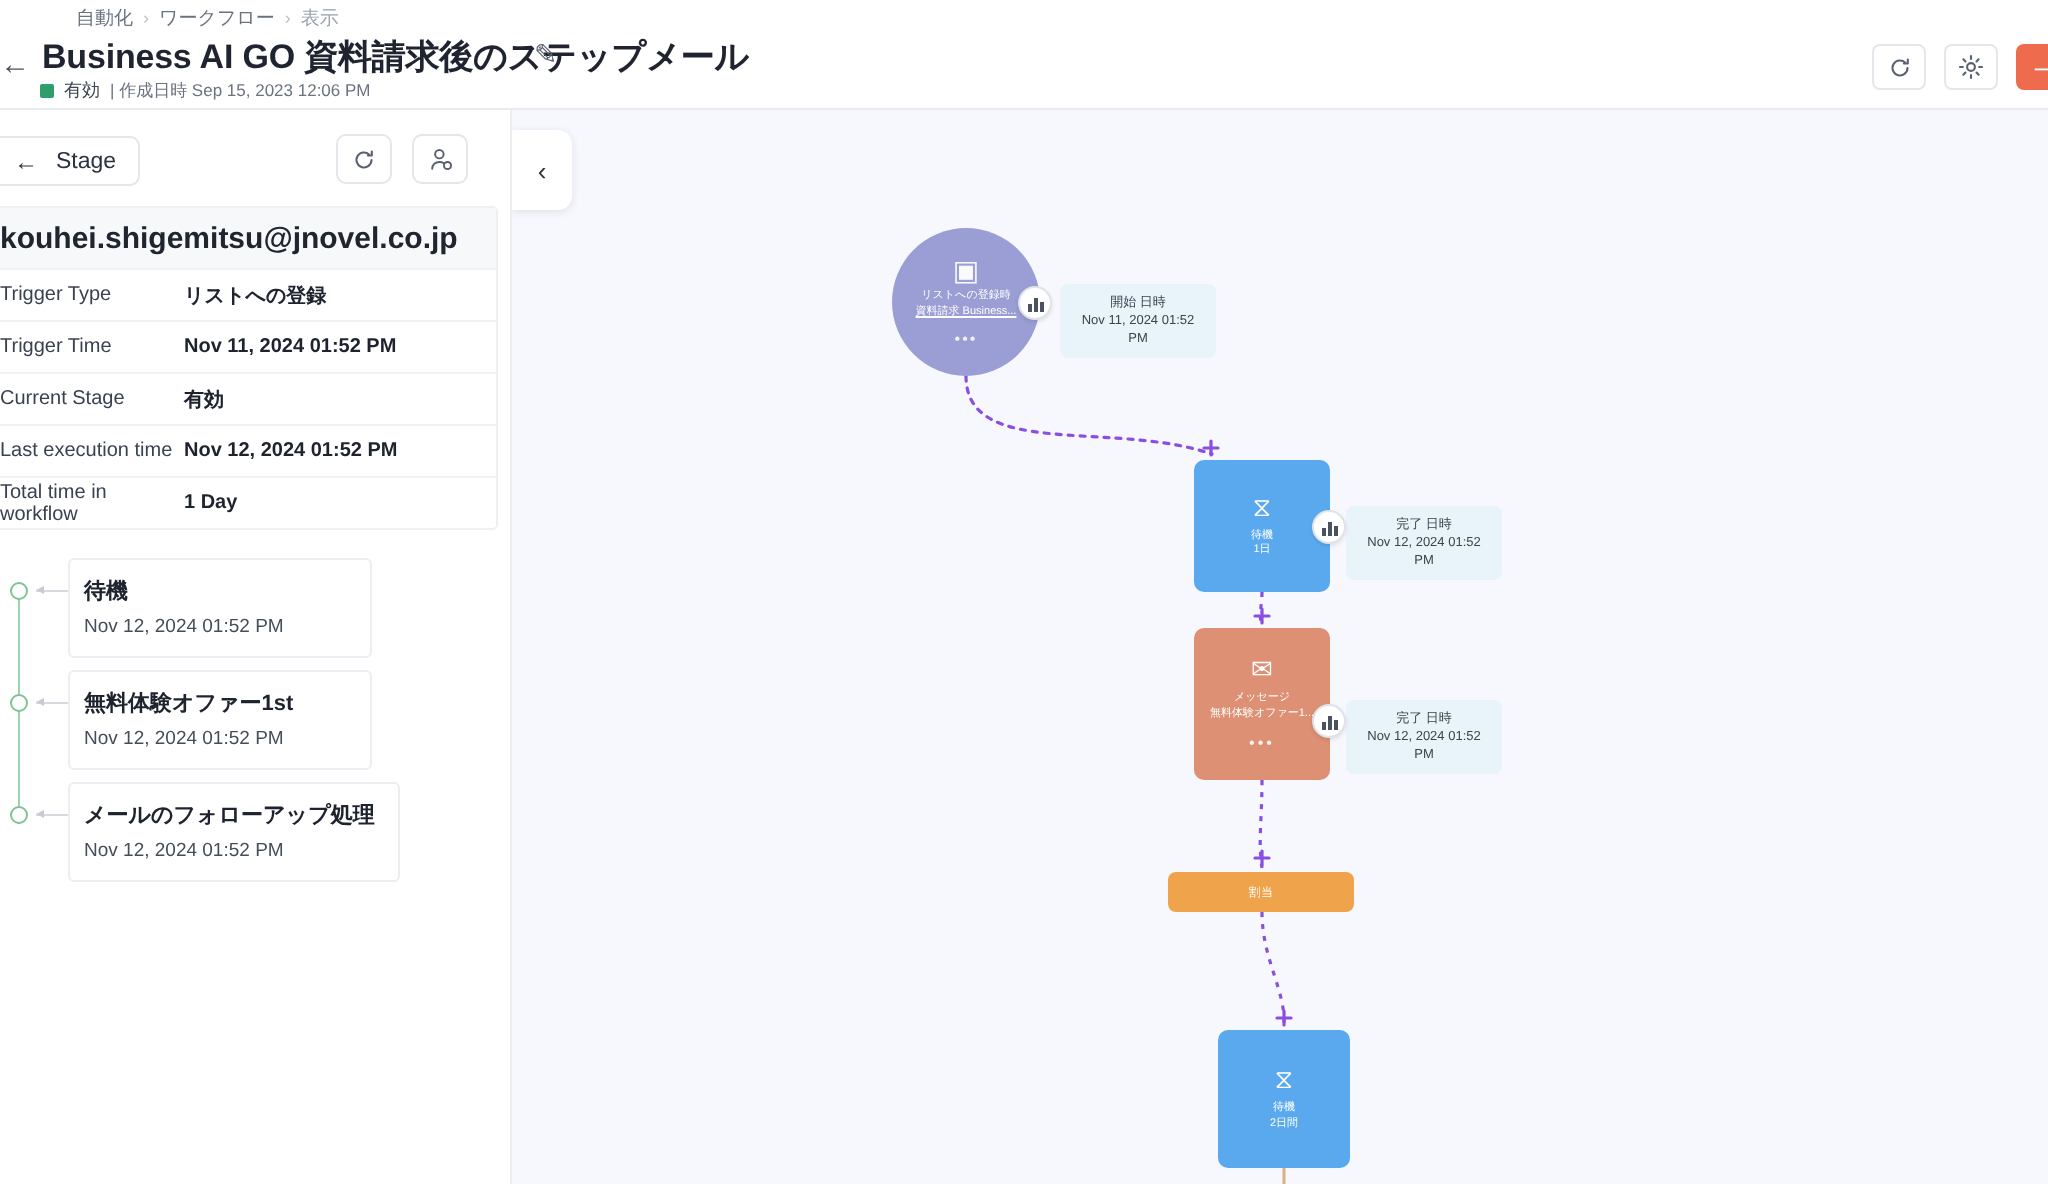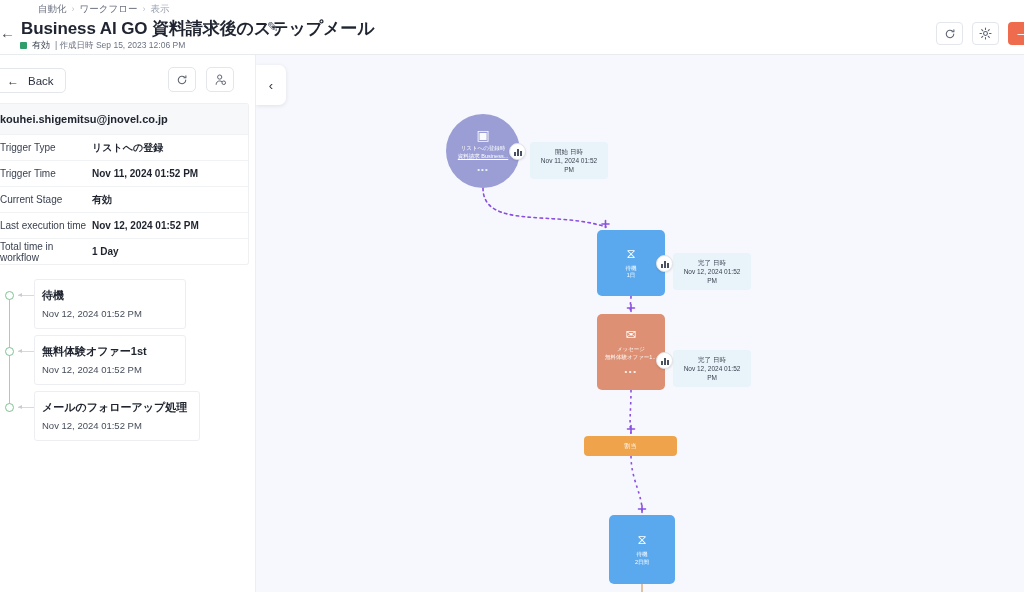--- a/index.html
+++ b/index.html
@@ -95,21 +95,21 @@
   }
 
   
   .details {
     position: absolute; left: 0; top: 48px; width: 249px;
     border: 1px solid #eff0f2; border-left: none; border-radius: 0 3px 3px 0;
     background: #fff;
   }
   .det-head {
     height: 30px; background: #f7f8fa; display: flex; align-items: center;
-    padding-left: 0px; font-size: 11px; font-weight: 700; color: #20252f;
+    padding-left: 0px; font-size: 15px; font-weight: 700; color: #20252f;
   }
   .det-row {
     height: 26px; display: flex; align-items: center;
     border-top: 1px solid #f1f2f4; font-size: 10px;
   }
   .det-k { width: 92px; color: #3a4150; }
   .det-v { color: #1e232e; font-weight: 600; }
 
   
   .timeline { position: absolute; left: 0px; top: 232px; width: 256px; }
@@ -253,21 +253,21 @@
       </div>
       <div class="primary-btn">–</div>
     </div>
   </div>
 
   <div class="leftpanel">
 
     <div class="lp-toolbar">
       <div class="back-btn">
         <span class="ba">←</span>
-        <span>Back</span>
+        <span>Stage</span>
       </div>
       <div class="lp-tools">
         <div class="lp-tool">
           <svg width="12" height="12" viewBox="0 0 16 16">
             <path d="M13 8a5 5 0 1 1-1.6-3.7" fill="none" stroke="#5a6170" stroke-width="1.4" stroke-linecap="round"></path>
             <path d="M13.2 2.4v2.6h-2.6" fill="none" stroke="#5a6170" stroke-width="1.4" stroke-linecap="round" stroke-linejoin="round"></path>
           </svg>
         </div>
         <div class="lp-tool">
           <svg width="13" height="13" viewBox="0 0 16 16">

